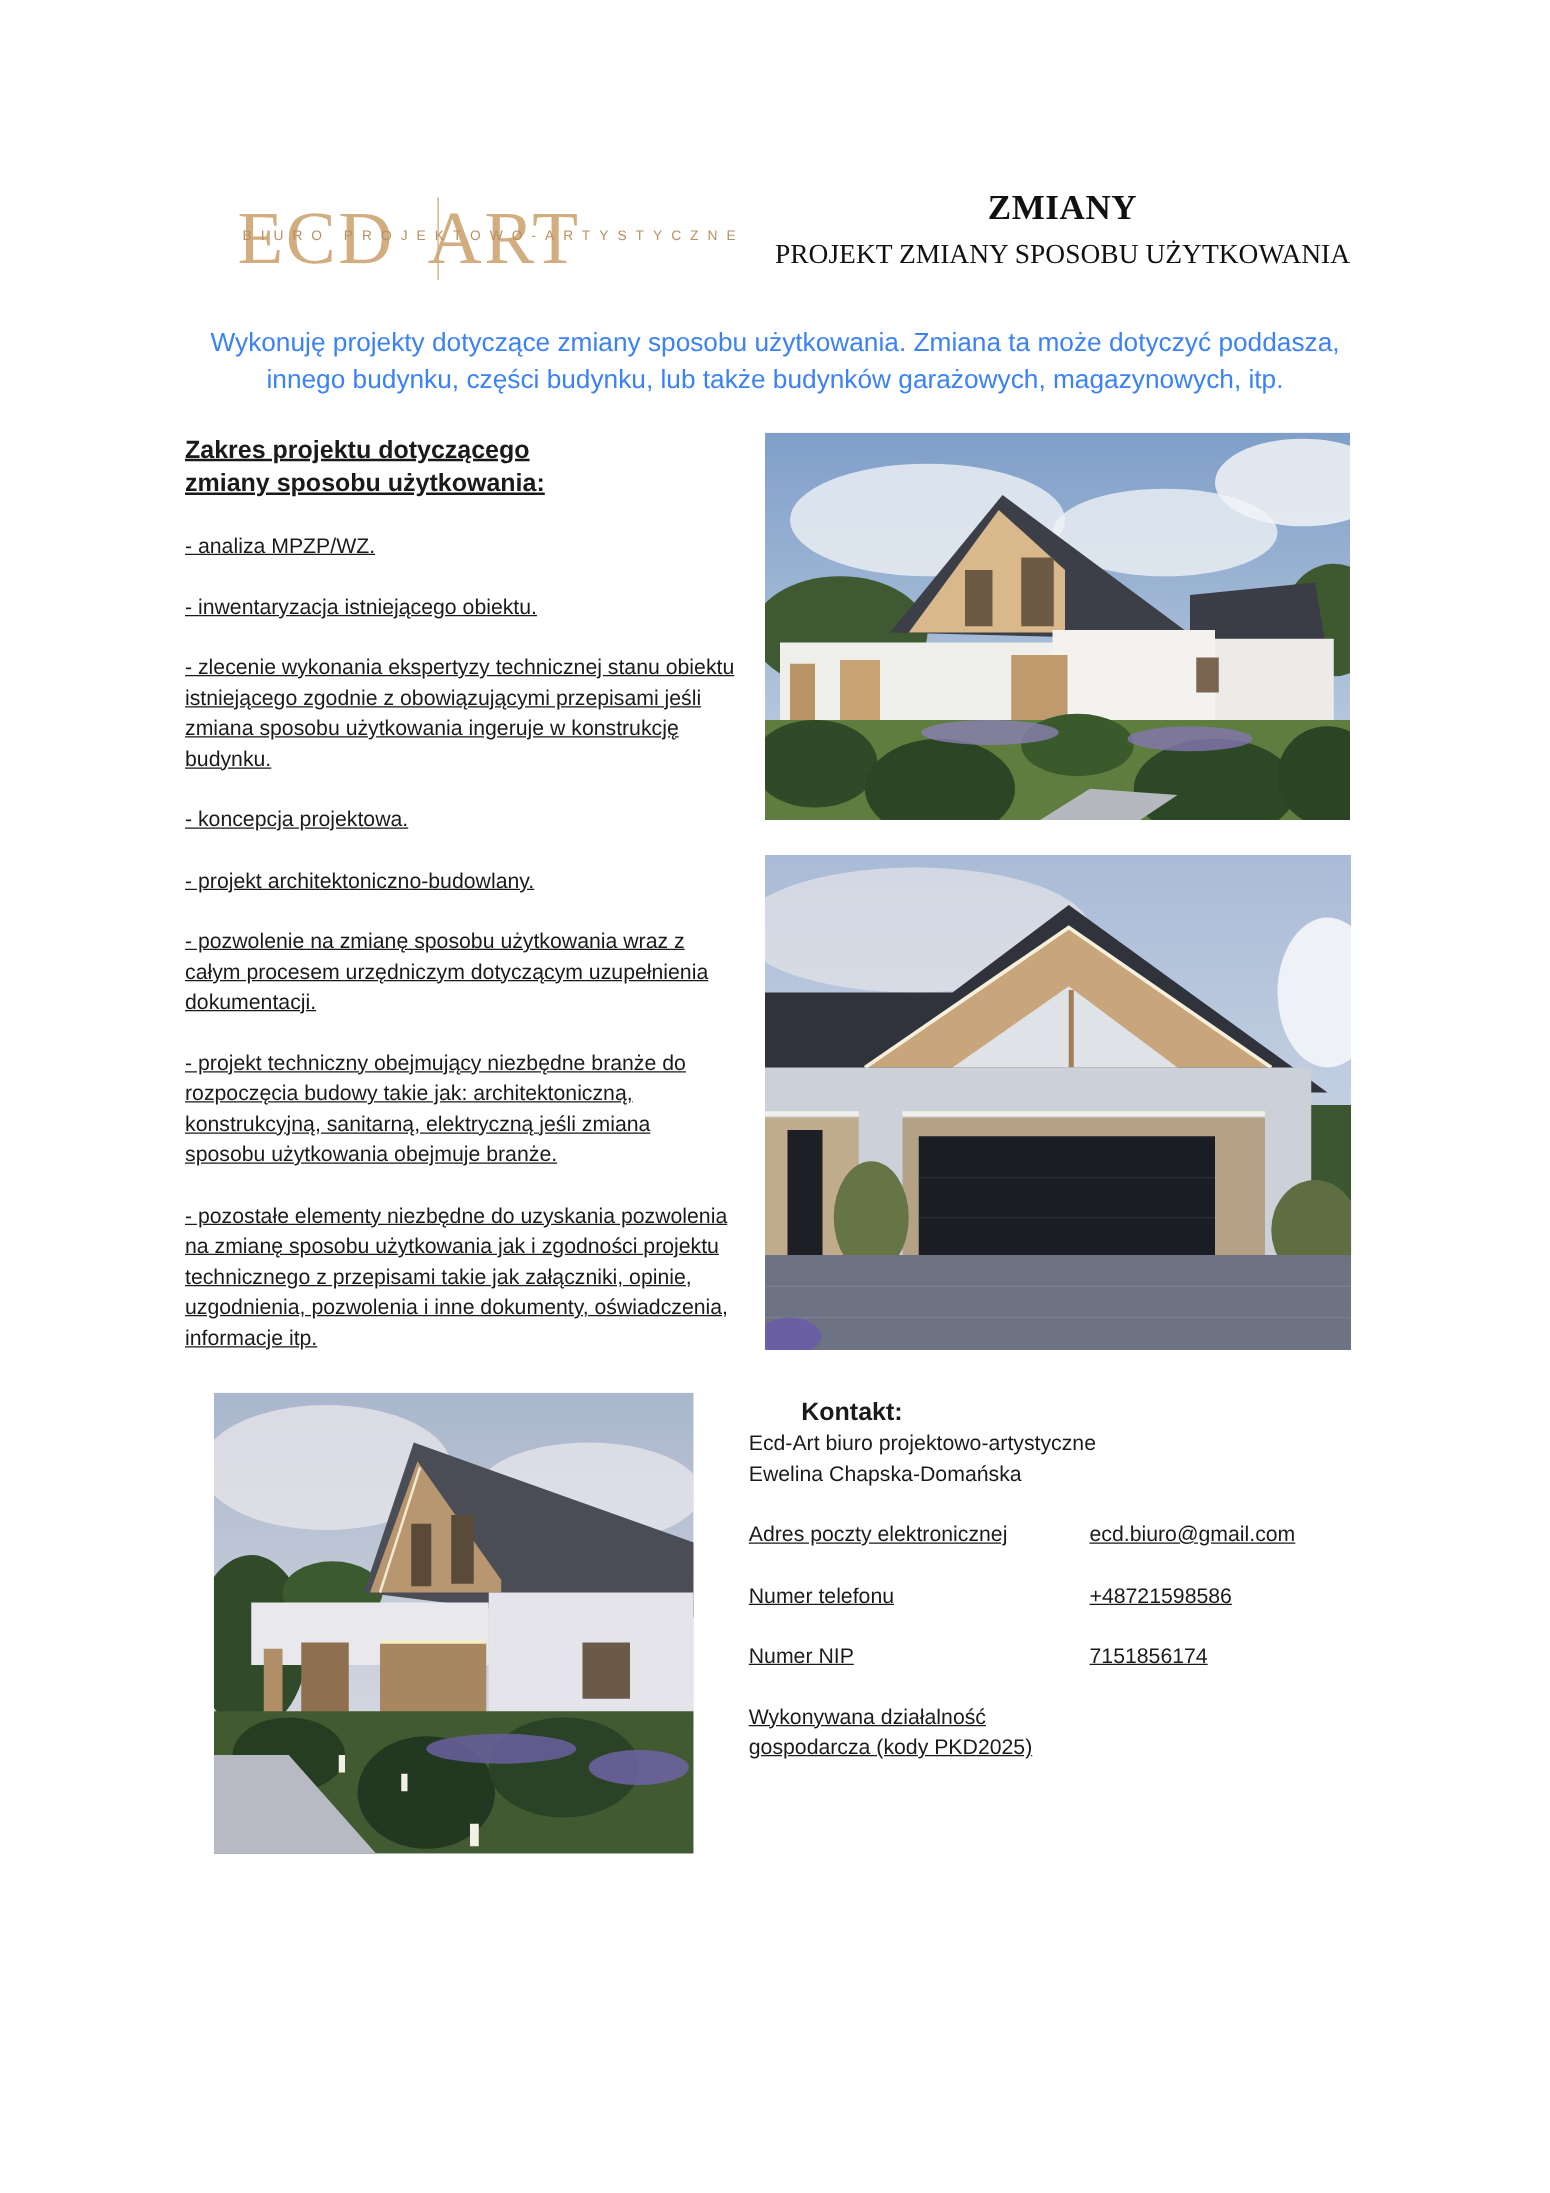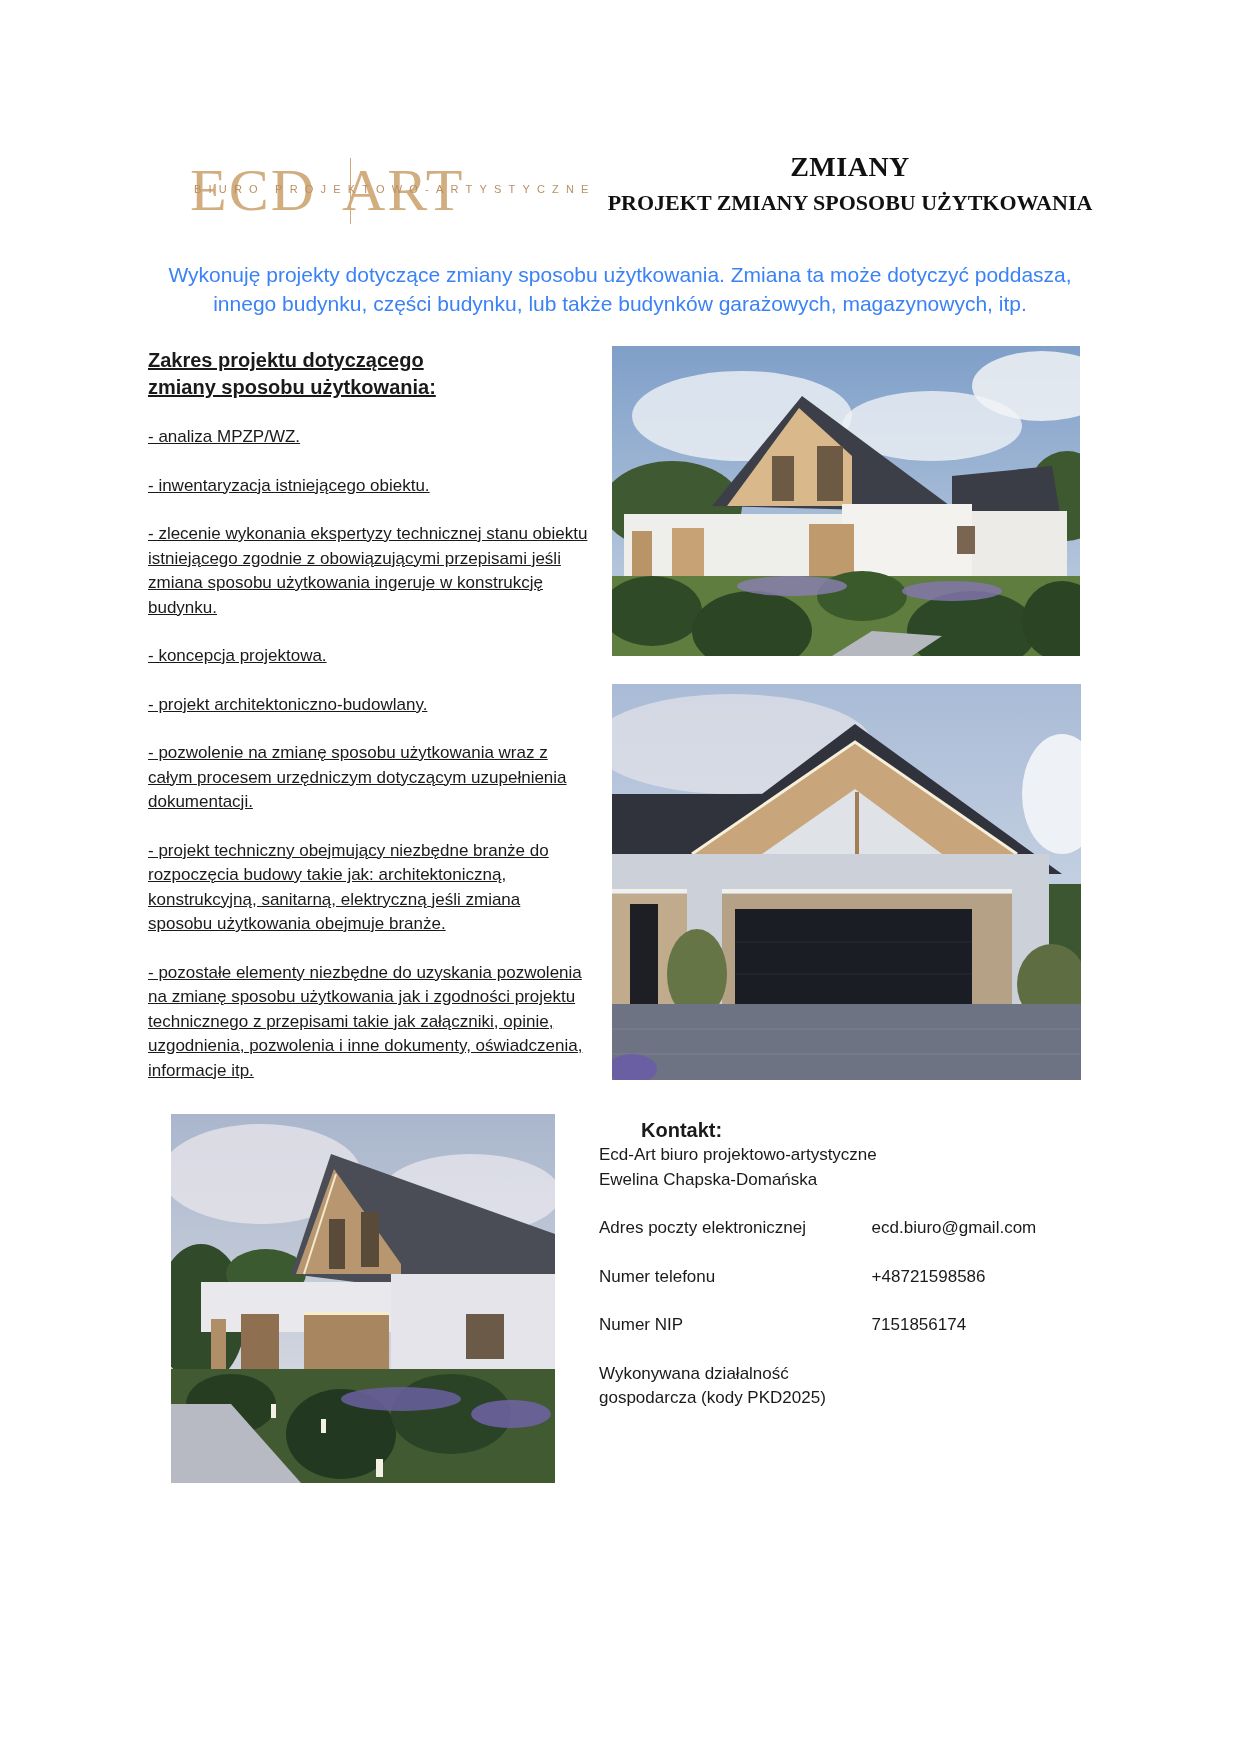--- a/index.html
+++ b/index.html
@@ -11,40 +11,40 @@
   .logo { left: 190px; top: 150px; width: 350px; height: 80px; }
   .logo-letters { position: absolute; left: 0; top: 0; width: 350px; height: 80px; display: flex; align-items: center; justify-content: flex-start; font-family: "Liberation Serif", "DejaVu Serif", serif; color: #cfa97a; font-size: 60px; letter-spacing: 2px; line-height: 80px; opacity: 0.95; }
   .logo-letters .left { width: 138px; text-align: left; }
   .logo-letters .right { width: 150px; text-align: left; padding-left: 14px; }
   .logo-divider { position: absolute; left: 160px; top: 8px; width: 1px; height: 66px; background: #cfa97a; }
   .logo-tagline { position: absolute; left: 4px; top: 33px; width: 350px; font-family: "Liberation Sans", sans-serif; font-size: 11px; letter-spacing: 7.2px; color: #b89062; background: transparent; white-space: nowrap; }
 
   
   .title { left: 600px; top: 150px; width: 500px; text-align: center; font-family: "Liberation Serif", "DejaVu Serif", serif; }
   .title h1 { margin: 0; font-size: 28px; font-weight: bold; letter-spacing: 0.5px; line-height: 34px; }
-  .title h2 { margin: 4px 0 0 0; font-size: 22px; font-weight: bold; line-height: 30px; }
+  .title h2 { margin: 4px 0 0 0; font-size: 22px; font-weight: normal; line-height: 30px; }
 
   .intro { left: 150px; top: 260px; width: 940px; text-align: center; font-size: 21px; line-height: 29px; color: #3b82f6; }
 
   
   .scope { left: 148px; top: 347px; width: 440px; font-size: 17px; line-height: 24.5px; color: #1a1a1a; text-decoration: underline; }
   .scope .heading { font-weight: bold; font-size: 20px; line-height: 27px; margin: 0 0 24px 0; }
   .scope p { margin: 0 0 24px 0; }
 
   
   .photo { overflow: hidden; }
   .photo svg { display: block; width: 100%; height: 100%; }
   .photo1 { left: 612px; top: 346px; width: 468px; height: 310px; }
   .photo2 { left: 612px; top: 684px; width: 469px; height: 396px; }
   .photo3 { left: 171px; top: 1114px; width: 384px; height: 369px; }
 
   
   .contact { left: 599px; top: 1117px; width: 480px; font-size: 17px; line-height: 24.5px; color: #1a1a1a; }
   .contact .heading { font-weight: bold; font-size: 20px; line-height: 26px; margin-left: 42px; }
-  .contact-table { margin-top: 24px; }
+  .contact-table { margin-top: 24px; text-decoration: underline; }
   .contact-row { display: flex; margin-bottom: 24px; }
   .contact-row .label { width: 276px; }
   .contact-row .value { width: 210px; }
 </style>
 </head>
 <body>
 
 <div class="abs logo">
   <div class="logo-letters">
     <span class="left">ECD</span>

